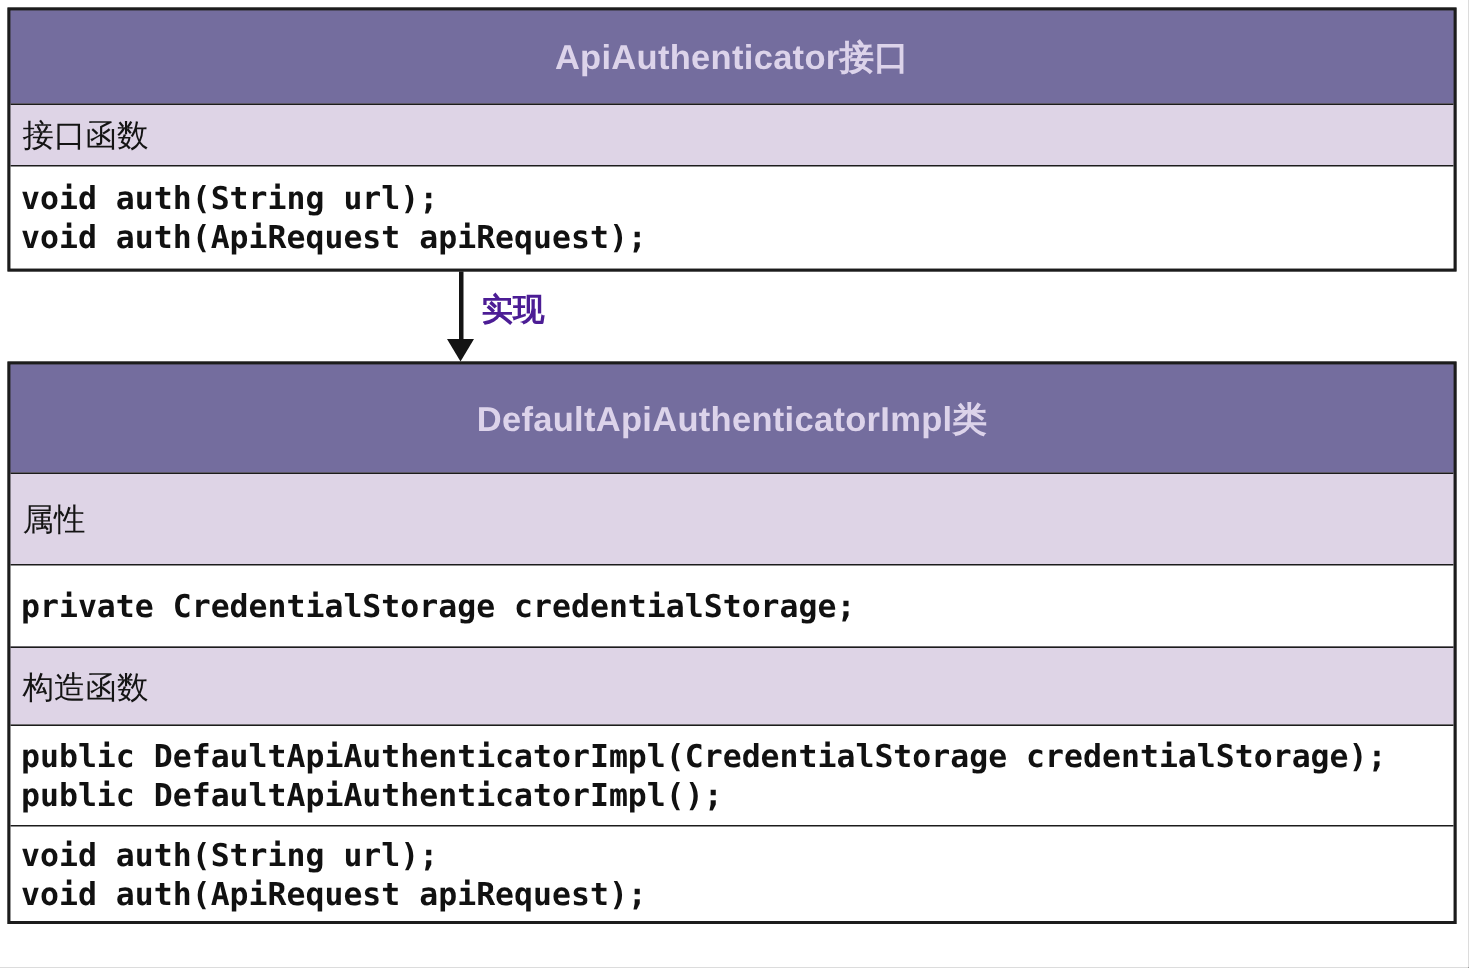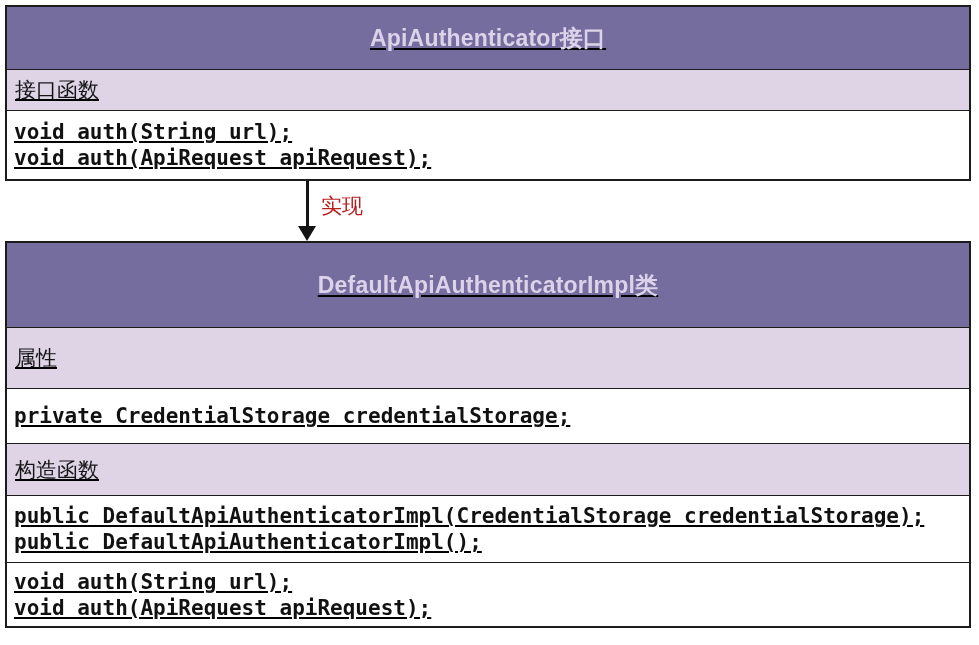--- a/index.html
+++ b/index.html
@@ -19,21 +19,20 @@
     position: absolute;
     left: 5px;
     top: 5px;
     width: 966px;
   }
   .uml-box {
     box-sizing: border-box;
     width: 966px;
     border: 2px solid #1c1c1c;
     background: #404040;
-    text-decoration: underline;
   }
   .box-header {
     box-sizing: border-box;
     background: #746d9e;
     color: #dcd3ea;
     font-weight: bold;
     font-size: 23px;
     letter-spacing: 0.2px;
     display: flex;
     align-items: center;
@@ -58,21 +57,21 @@
     font-weight: bold;
     line-height: 26px;
     padding-left: 7px;
     display: flex;
     flex-direction: column;
     justify-content: center;
     border-top: 1.5px solid #1c1c1c;
     white-space: pre;
   }
   .h62 { height: 62px; }
-  .h64 { height: 84px; }
+  .h64 { height: 72px; }
   .h47 { height: 41px; }
   .h46 { height: 61px; }
   .h69 { height: 69px; }
   .h55 { height: 55px; }
   .h52 { height: 52px; }
   .h67 { height: 67px; }
   .h63 { height: 64px; }
   .arrow-zone {
     position: relative;
     height: 60px;
@@ -94,21 +93,22 @@
     height: 0;
     border-left: 9px solid transparent;
     border-right: 9px solid transparent;
     border-top: 15px solid #141414;
   }
   .arrow-label {
     position: absolute;
     left: 316px;
     top: 11px;
     font-size: 21px;
-    color: #b91c1c;
+    color: #4c1d95;
+    font-weight: bold;
   }
 </style>
 </head>
 <body>
 
 <div class="canvas">
   <div class="wrapper">
 
     <div class="uml-box">
       <div class="box-header h62">ApiAuthenticator接口</div>

